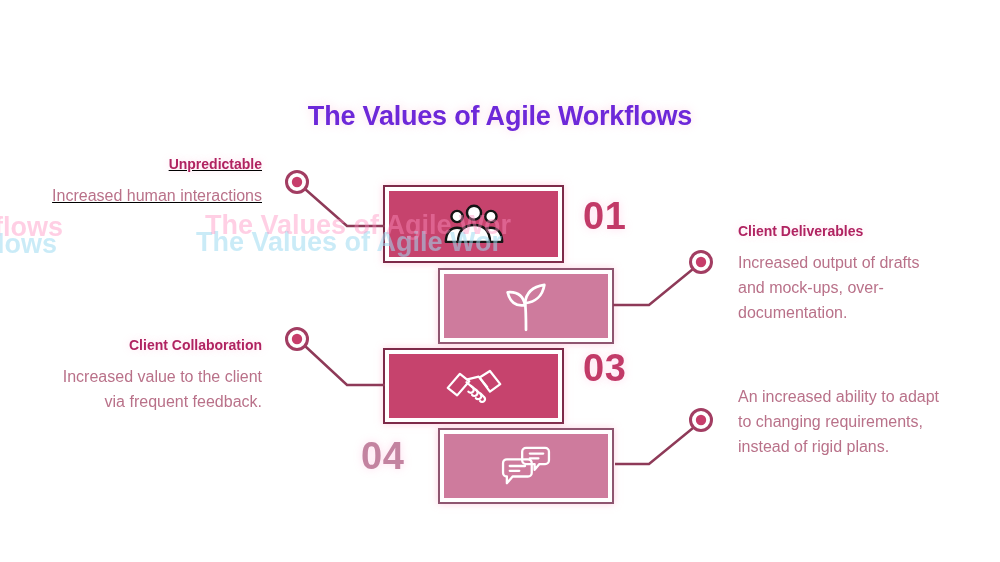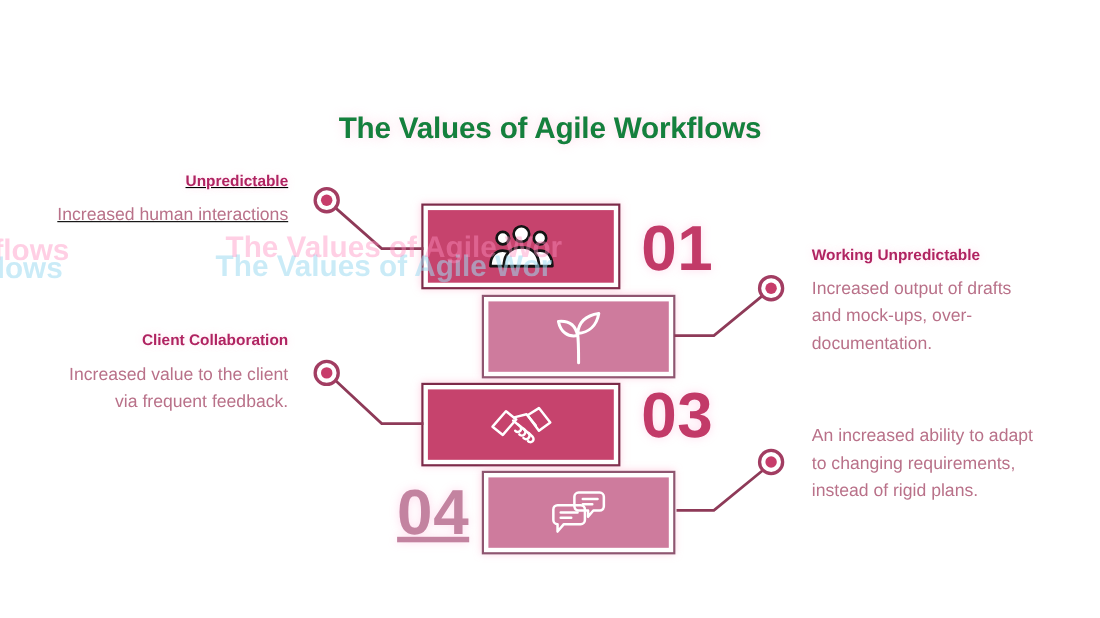--- a/index.html
+++ b/index.html
@@ -2,53 +2,53 @@
 <html><head>
 <meta charset="utf-8">
 <style>
   html,body{margin:0;padding:0;background:#fff;}
   .canvas{
     position:relative;width:1000px;height:562px;background:#ffffff;overflow:hidden;
     font-family:"Liberation Sans", sans-serif;
   }
   .title{
     position:absolute;left:0;right:0;top:101px;margin:0;text-align:center;
-    font-size:27px;font-weight:800;letter-spacing:-.2px;color:#15803d;
+    font-size:27px;font-weight:800;letter-spacing:-.2px;color:#6d28d9;
     text-shadow:0 0 10px rgba(255,170,205,.45);
   }
   
   .ghost{position:absolute;font-size:27px;font-weight:800;white-space:nowrap;line-height:1;
          pointer-events:none;z-index:6;filter:blur(.7px);}
   .ghost.pink{color:#ff8fc0;opacity:.42;}
   .ghost.blue{color:#9fdcf2;opacity:.55;}
 
   .box{position:absolute;border:2px solid #7d2a49;background:#fff;padding:4px;box-sizing:border-box;
        box-shadow:0 0 7px rgba(255,170,200,.55);z-index:2;}
   .box .fill{width:100%;height:100%;display:flex;align-items:center;justify-content:center;}
   .box.dark{border-color:#7d2a49;} .box.dark .fill{background:#c6436d;}
   .box.light{border-color:#8f5570;} .box.light .fill{background:#ce7b9d;}
   .box1{left:383px;top:185px;width:181px;height:78px;}
   .box2{left:438px;top:268px;width:176px;height:76px;}
   .box3{left:383px;top:348px;width:181px;height:76px;}
   .box4{left:438px;top:428px;width:176px;height:76px;}
 
-  .num{position:absolute;font-size:58px;font-weight:800;line-height:1;letter-spacing:.5px;z-index:2;
+  .num{position:absolute;font-size:38px;font-weight:800;line-height:1;letter-spacing:.5px;z-index:2;
        text-shadow:0 0 9px rgba(255,153,204,.35);}
   .num.dark{color:#c23a68;} .num.light{color:#c383a0;}
   .num1{left:583px;top:197px;} .num2{left:361px;top:277px;}
-  .num3{left:583px;top:349px;} .num4{left:361px;top:437px;text-decoration:underline;}
+  .num3{left:583px;top:349px;} .num4{left:361px;top:437px;}
 
   .callout{position:absolute;z-index:4;}
   .callout h3{font-size:14px;font-weight:700;color:#b02361;margin:0 0 12px 0;
               text-shadow:0 0 7px rgba(255,170,205,.35);}
   .callout p{font-size:16px;color:#b97189;margin:0;line-height:1.55;}
   .callout.left{text-align:right;}
   .co1{right:738px;top:156px;width:250px;text-decoration:underline;}
   .co2{left:738px;top:223px;width:205px;}
-  .co3{right:738px;top:301px;width:215px;}
+  .co3{right:738px;top:337px;width:215px;}
   .co4{left:738px;top:385px;width:206px;}
 
   .lines{position:absolute;left:0;top:0;z-index:3;pointer-events:none;}
   .icon{display:flex;align-items:center;justify-content:center;}
 </style>
 </head>
 <body>
 
 <div class="canvas">
 
@@ -151,21 +151,21 @@
   <div class="num dark num1">01</div>
   <div class="num dark num3">03</div>
   <div class="num light num4">04</div>
 
   <div class="callout left co1">
     <h3>Unpredictable</h3>
     <p>Increased human interactions</p>
   </div>
 
   <div class="callout right co2">
-    <h3>Working Unpredictable</h3>
+    <h3>Client Deliverables</h3>
     <p>Increased output of drafts and mock-ups, over-documentation.</p>
   </div>
 
   <div class="callout left co3">
     <h3>Client Collaboration</h3>
     <p>Increased value to the client via frequent feedback.</p>
   </div>
 
   <div class="callout right co4">
     <p>An increased ability to adapt to changing requirements, instead of rigid plans.</p>

